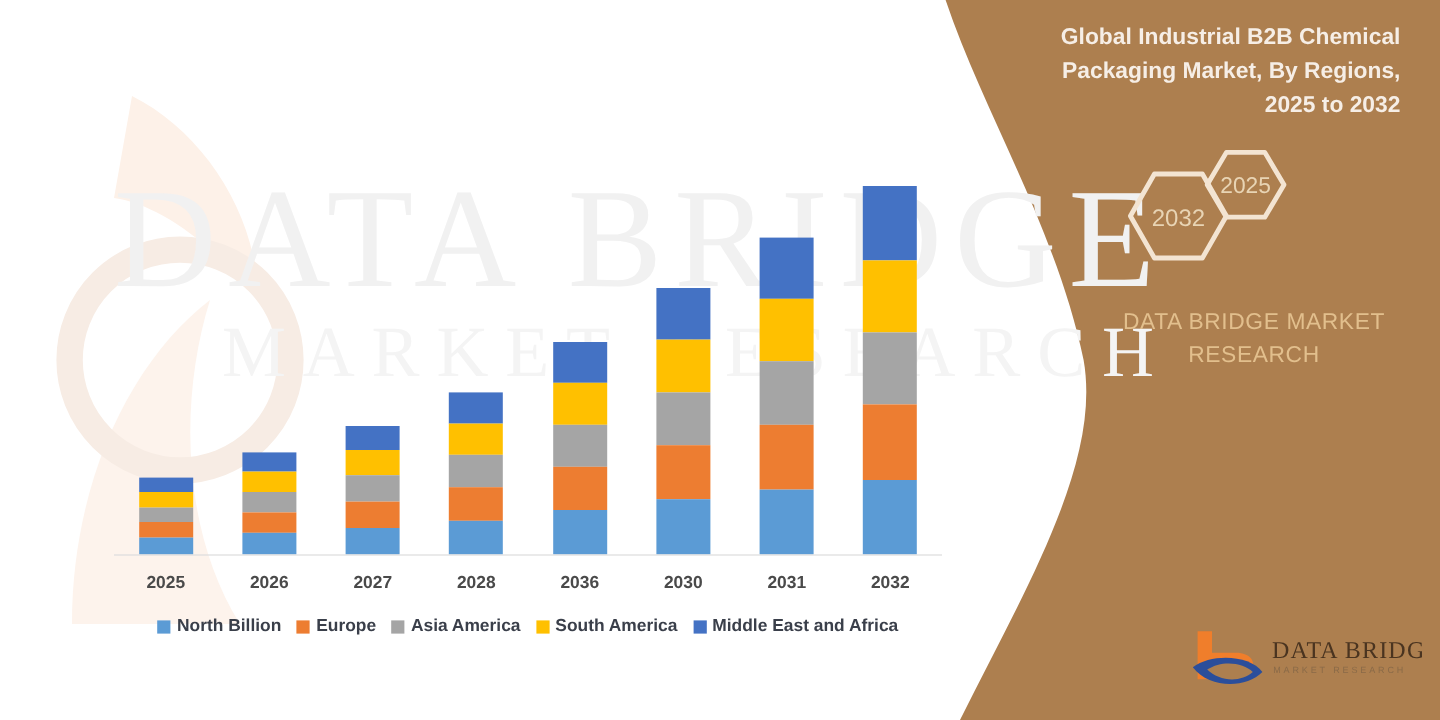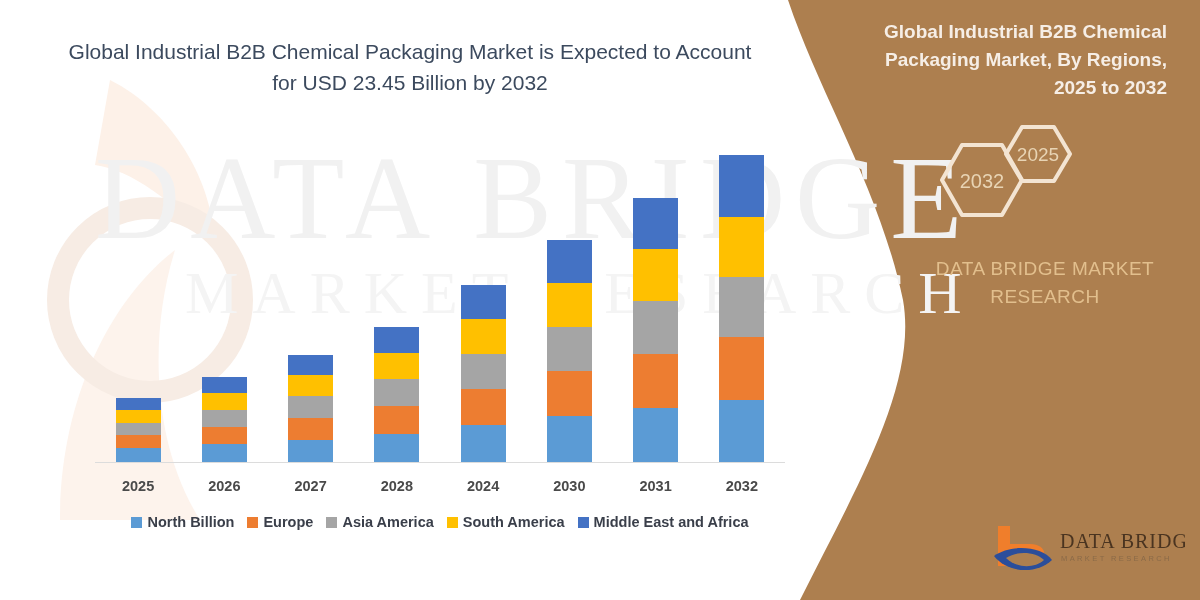--- a/index.html
+++ b/index.html
@@ -122,21 +122,20 @@
     <div class="wm-line">DATA BRIDGE</div>
     <div class="wm-line two">MARKET RESEARCH</div>
   </div>
 
   <div class="brown-panel">
     <svg viewBox="0 0 1200 600" xmlns="http://www.w3.org/2000/svg">
       <path id="brownShape" d="M1200 0 L788 0 C820 95, 880 190, 903 300 C918 385, 855 490, 800 600 L1200 600 Z" fill="#AD7F4F"></path>
     </svg>
   </div>
 
-  <div class="chart-title">Global Industrial B2B Chemical Packaging Market is Expected to Account for USD 23.45 Billion by 2032</div>
 
   <div class="chart">
     <div class="plot">
       <div class="bars" id="bars">
           <div class="bar-col">
             <div class="bar-stack">
               <div class="seg" title="North America 2025: 1.05" style="height: 13.7463px; background: rgb(91, 155, 213);"></div>
               <div class="seg" title="Europe 2025: 1" style="height: 13.0917px; background: rgb(237, 125, 49);"></div>
               <div class="seg" title="Asia Pacific 2025: 0.95" style="height: 12.4371px; background: rgb(165, 165, 165);"></div>
               <div class="seg" title="South America 2025: 0.95" style="height: 12.4371px; background: rgb(255, 192, 0);"></div>
@@ -209,21 +208,21 @@
         </div>
       <div class="axis-line"></div>
     </div>
   </div>
 
   <div class="x-labels" id="xlabels">
       <div class="x-label">2025</div>
       <div class="x-label">2026</div>
       <div class="x-label">2027</div>
       <div class="x-label">2028</div>
-      <div class="x-label">2024</div>
+      <div class="x-label">2036</div>
       <div class="x-label">2030</div>
       <div class="x-label">2031</div>
       <div class="x-label">2032</div>
     </div>
 
   <div class="legend" id="legend">
       <div class="legend-item">
         <span class="legend-swatch" style="background: rgb(91, 155, 213);"></span>
         <span class="legend-label">North Billion</span>
       </div>

